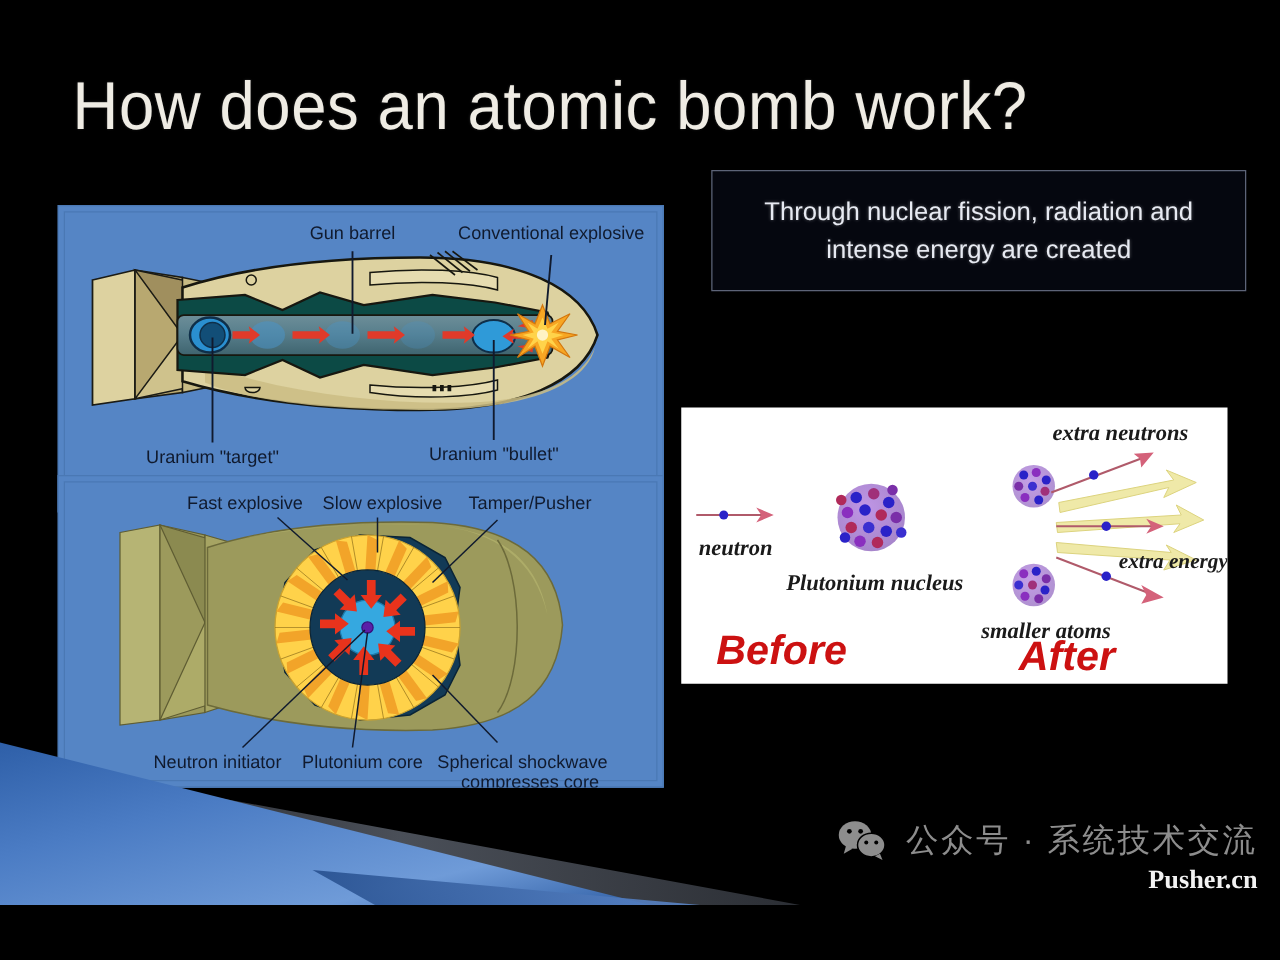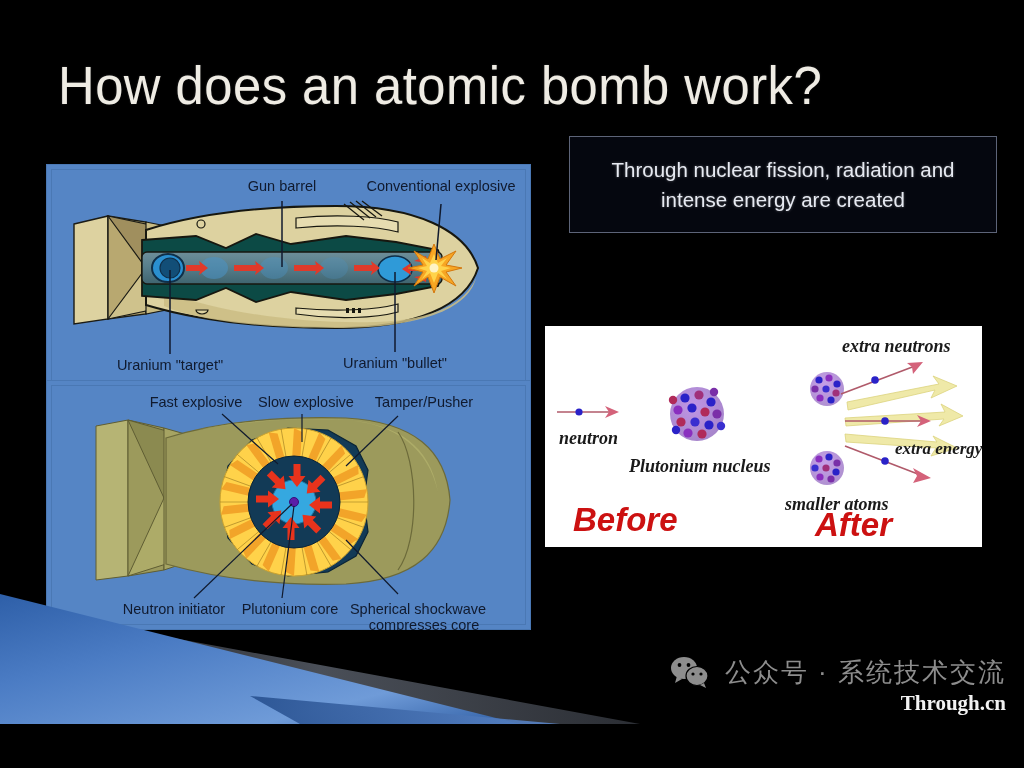--- a/index.html
+++ b/index.html
@@ -390,16 +390,16 @@
         <path d="M7,21 L5,28 L12,24 Z" fill="#8d8d8d"></path>
         <circle cx="9.5" cy="10" r="1.9" fill="#000"></circle>
         <circle cx="18.5" cy="10" r="1.9" fill="#000"></circle>
         <ellipse cx="27" cy="21" rx="11" ry="9.5" fill="#8d8d8d" stroke="#000" stroke-width="1.2"></ellipse>
         <path d="M34,28 L36,33 L30,30 Z" fill="#8d8d8d"></path>
         <circle cx="23" cy="19" r="1.6" fill="#000"></circle>
         <circle cx="31" cy="19" r="1.6" fill="#000"></circle>
       </svg>
       <span class="cn">公众号 · 系统技术交流</span>
     </div>
-    <div class="site">Through.cn</div>
+    <div class="site">Pusher.cn</div>
   </div>
 
 </div>
 
 </body></html>

